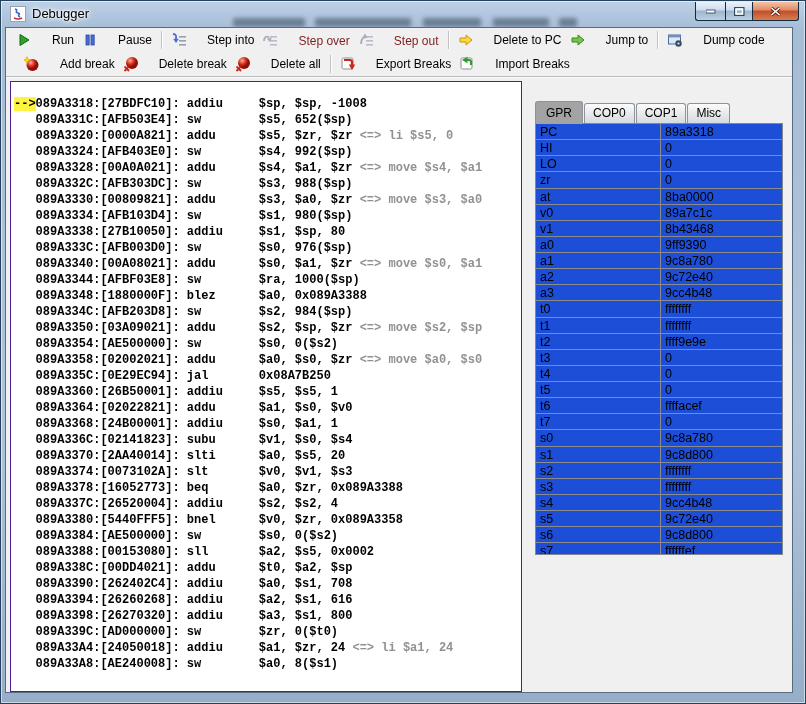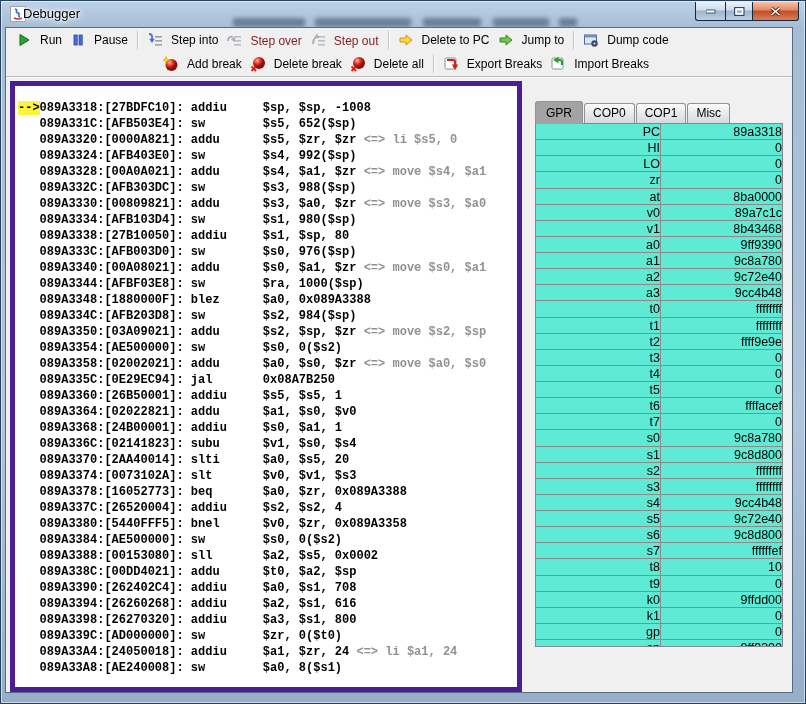--- a/index.html
+++ b/index.html
@@ -4,54 +4,54 @@
 <style>
   html,body{margin:0;padding:0;background:#777;}
   *{box-sizing:border-box;}
   .window{position:relative;width:806px;height:704px;
     background:linear-gradient(180deg,#bdd0e6 0%,#a6bdd6 28px,#b0c5dc 60%,#96aec9 100%);
     border:1px solid #24415e;box-shadow:inset 0 0 0 1px rgba(255,255,255,.55);
     font-family:"Liberation Sans",sans-serif;overflow:hidden;}
   
   .titlebar{position:absolute;left:0;top:0;width:100%;height:26px;}
   .java-ico{position:absolute;left:9px;top:5px;width:16px;height:16px;}
-  .title{position:absolute;left:22px;top:5px;font-size:13px;color:#000;
+  .title{position:absolute;left:31px;top:5px;font-size:13px;color:#000;
     text-shadow:0 0 3px #fff,0 0 5px #fff,0 0 8px #fff;}
   .ghost{position:absolute;height:9px;border-radius:2px;background:rgba(55,72,94,.55);filter:blur(2px);}
   .capbtns{position:absolute;top:1px;right:6px;display:flex;}
   .capbtn{height:19px;border:1px solid #12293f;border-top:none;display:flex;align-items:center;justify-content:center;
     background:linear-gradient(180deg,#eaf2fb 0%,#ccdbec 45%,#9db5cc 50%,#bcd0e2 100%);}
   .capbtn.min{width:30px;border-radius:0 0 0 3px;border-right:none;}
   .capbtn.max{width:28px;}
   .capbtn.close{width:46px;border-radius:0 0 3px 0;border-left:none;
     background:linear-gradient(180deg,#f6c1a8 0%,#e08a63 45%,#c04f28 50%,#d87e52 100%);}
   .capbtn svg{display:block;}
   
   .client{position:absolute;left:4px;top:26px;width:788px;height:666px;background:#f0f0f0;
     border:1px solid #5a6b7d;}
   .toolbars{position:absolute;left:0;top:0;width:100%;border-bottom:1px solid #bdbdbd;box-shadow:0 1px 0 #fafafa;}
   .tbrow{height:24px;display:flex;align-items:center;padding-left:6px;}
-  .tbtn{display:flex;align-items:center;gap:8px;padding:2px 4px;font-size:12px;color:#000;border-radius:2px;}
+  .tbtn{display:flex;align-items:center;gap:20px;padding:2px 4px;font-size:12px;color:#000;border-radius:2px;}
   .tbtn.disabled{color:#7f1d1d;align-items:flex-end;}
   .tsep{width:1px;height:18px;background:#c3c3c3;box-shadow:1px 0 0 #fdfdfd;margin:0 5px;}
   .ticon{width:16px;height:16px;display:block;}
   
   .disasm{position:absolute;left:4px;top:53px;width:512px;height:611px;background:#fff;
-    border:5px solid #4c1d95;overflow:hidden;padding:14px 12px 0 3px;}
+    border:1px solid #4c1d95;overflow:hidden;padding:14px 12px 0 3px;}
   .dline{font-family:"Liberation Mono",monospace;font-weight:700;font-size:12px;line-height:16px;
     white-space:pre;color:#000;}
   .dline .cur{background:#fcf441;}
   .dline .pseudo{color:#919191;font-weight:700;}
   
   .tabs{position:absolute;left:529px;top:72px;height:23px;display:flex;align-items:flex-end;z-index:2;}
   .tab{font-size:12px;color:#000;padding:2px 8px 3px 8px;border:1px solid #8e9299;border-bottom:none;
     border-radius:3px 3px 0 0;background:linear-gradient(180deg,#fcfcfc,#e9ebee 45%,#d7dade);margin-right:1px;}
   .tab.sel{background:#a3a3a3;padding:4px 10px 4px 10px;margin-bottom:-1px;position:relative;z-index:3;}
-  .regtable{position:absolute;left:529px;top:95px;width:248px;height:524px;background:#5eead4;
-    border:1px solid #828790;overflow:hidden;z-index:1;text-align:right;}
+  .regtable{position:absolute;left:529px;top:95px;width:248px;height:432px;background:#1d4ed8;
+    border:1px solid #828790;overflow:hidden;z-index:1;}
   .rrow{display:flex;height:16.14px;border-bottom:1px solid #8b8b8b;}
   .rname{width:125px;border-right:1px solid #8b8b8b;padding:1px 0 0 4px;font-size:12.5px;color:#000;}
   .rvalue{flex:1;padding:1px 0 0 4px;font-size:12.5px;color:#000;}
 </style>
 </head>
 <body>
 
 <div class="window">
 
   <div class="titlebar">
@@ -154,21 +154,21 @@
           <svg class="ticon" viewBox="0 0 16 16">
               <rect x="1.5" y="3" width="12" height="9" fill="#dde8f6" stroke="#4a6a9a"></rect>
               <rect x="1.5" y="3" width="12" height="2.4" fill="#6e8ec0"></rect>
               <circle cx="11.5" cy="11.5" r="3.2" fill="#3a4a66"></circle>
               <circle cx="11.5" cy="11.5" r="1.1" fill="#dde8f6"></circle>
             </svg>
           <span>Dump code</span>
         </div>
       </div>
 
-      <div class="tbrow" style="padding-left:14px;justify-content:center;">
+      <div class="tbrow" style="padding-left:14px;">
         <div class="tbtn">
           <svg class="ticon" viewBox="0 0 16 16">
               <defs>
                 <radialGradient id="rb1" cx="35%" cy="30%">
                   <stop offset="0%" stop-color="#ffb0a0"></stop>
                   <stop offset="60%" stop-color="#d83020"></stop>
                   <stop offset="100%" stop-color="#8e1008"></stop>
                 </radialGradient>
               </defs>
               <circle cx="8.5" cy="9" r="6" fill="url(#rb1)"></circle>

